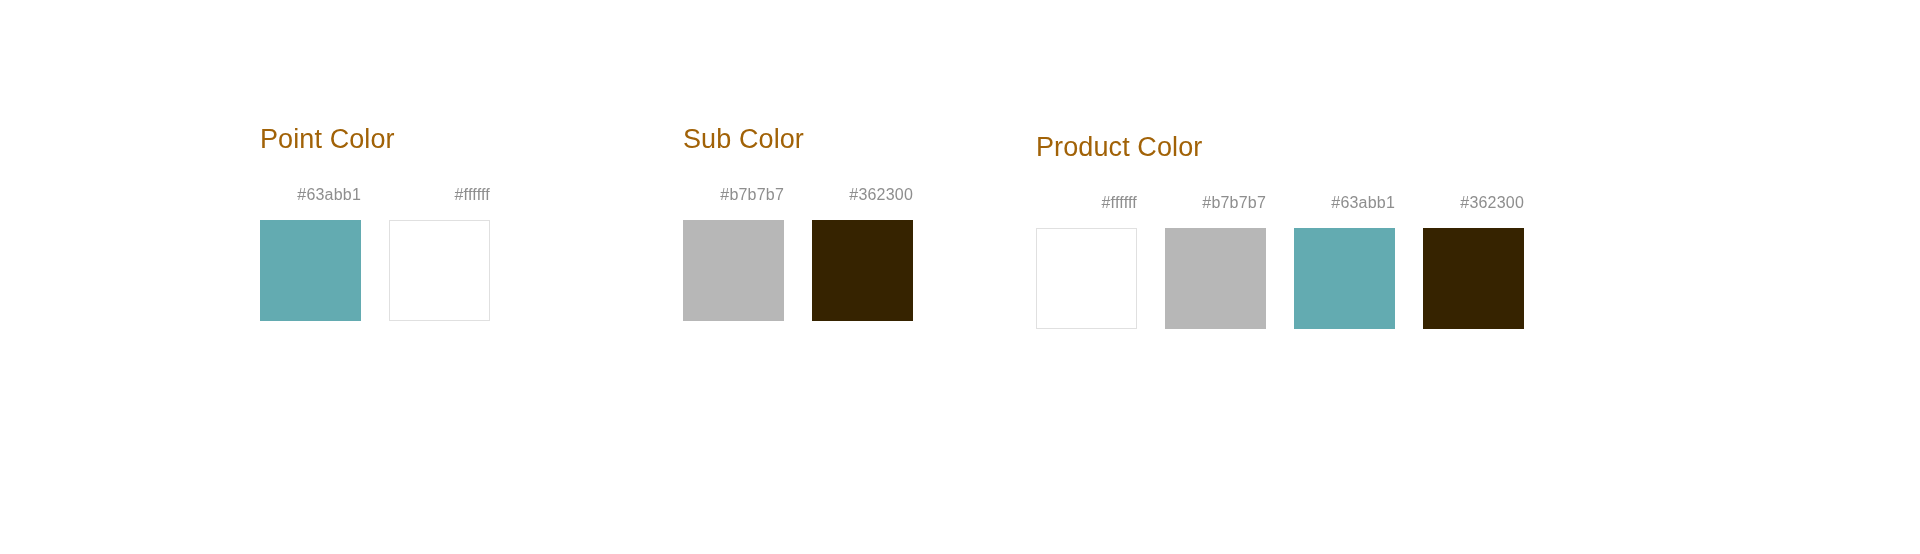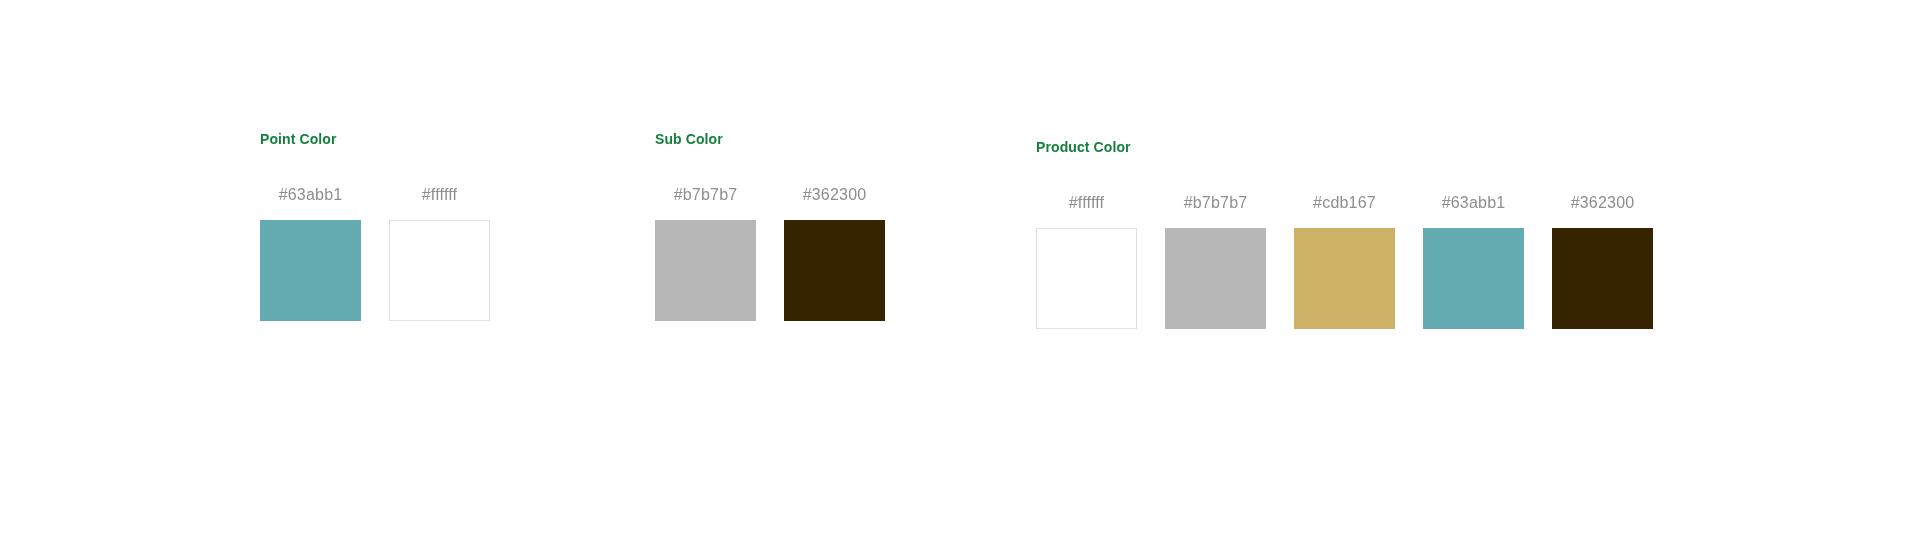--- a/index.html
+++ b/index.html
@@ -21,40 +21,40 @@
     height: 554px;
     background: #ffffff;
   }
 
   .palette-group {
     position: absolute;
     top: 126px;
   }
 
   .group-title {
-    font-size: 14px;
+    font-size: 27px;
     line-height: 26px;
-    font-weight: 700;
-    color: #15803d;
+    font-weight: 400;
+    color: #a16207;
     letter-spacing: 0.1px;
     margin: 0 0 33px 0;
     white-space: nowrap;
   }
 
   .swatch-row {
     display: flex;
     flex-direction: row;
     align-items: flex-start;
     gap: 28px;
   }
 
   .swatch-cell {
     display: flex;
     flex-direction: column;
-    align-items: center;
+    align-items: flex-end;
     width: 101px;
   }
 
   .swatch-label {
     font-size: 16px;
     line-height: 19px;
     color: #8e8e8e;
     letter-spacing: 0.2px;
     margin-bottom: 16px;
     white-space: nowrap;
@@ -82,21 +82,21 @@
         <div class="swatch-cell" style="width: 101px;">
           <div class="swatch-label">#63abb1</div>
           <div class="swatch-chip" style="width: 101px; height: 101px; background: rgb(99, 171, 177);"></div>
         </div>
         <div class="swatch-cell" style="width: 101px;">
           <div class="swatch-label">#ffffff</div>
           <div class="swatch-chip bordered" style="width: 101px; height: 101px; background: rgb(255, 255, 255); border-color: rgb(224, 224, 224);"></div>
         </div>
       </div>
     </div>
-    <div class="palette-group" style="left: 655px;">
+    <div class="palette-group" style="left: 683px;">
       <div class="group-title">Sub Color</div>
       <div class="swatch-row" style="gap: 28px;">
         <div class="swatch-cell" style="width: 101px;">
           <div class="swatch-label">#b7b7b7</div>
           <div class="swatch-chip" style="width: 101px; height: 101px; background: rgb(183, 183, 183);"></div>
         </div>
         <div class="swatch-cell" style="width: 101px;">
           <div class="swatch-label">#362300</div>
           <div class="swatch-chip" style="width: 101px; height: 101px; background: rgb(54, 35, 0);"></div>
         </div>
@@ -107,24 +107,20 @@
       <div class="swatch-row" style="gap: 28px;">
         <div class="swatch-cell" style="width: 101px;">
           <div class="swatch-label">#ffffff</div>
           <div class="swatch-chip bordered" style="width: 101px; height: 101px; background: rgb(255, 255, 255); border-color: rgb(224, 224, 224);"></div>
         </div>
         <div class="swatch-cell" style="width: 101px;">
           <div class="swatch-label">#b7b7b7</div>
           <div class="swatch-chip" style="width: 101px; height: 101px; background: rgb(183, 183, 183);"></div>
         </div>
         <div class="swatch-cell" style="width: 101px;">
-          <div class="swatch-label">#cdb167</div>
-          <div class="swatch-chip" style="width: 101px; height: 101px; background: rgb(205, 177, 103);"></div>
-        </div>
-        <div class="swatch-cell" style="width: 101px;">
           <div class="swatch-label">#63abb1</div>
           <div class="swatch-chip" style="width: 101px; height: 101px; background: rgb(99, 171, 177);"></div>
         </div>
         <div class="swatch-cell" style="width: 101px;">
           <div class="swatch-label">#362300</div>
           <div class="swatch-chip" style="width: 101px; height: 101px; background: rgb(54, 35, 0);"></div>
         </div>
       </div>
     </div>
   </div>

